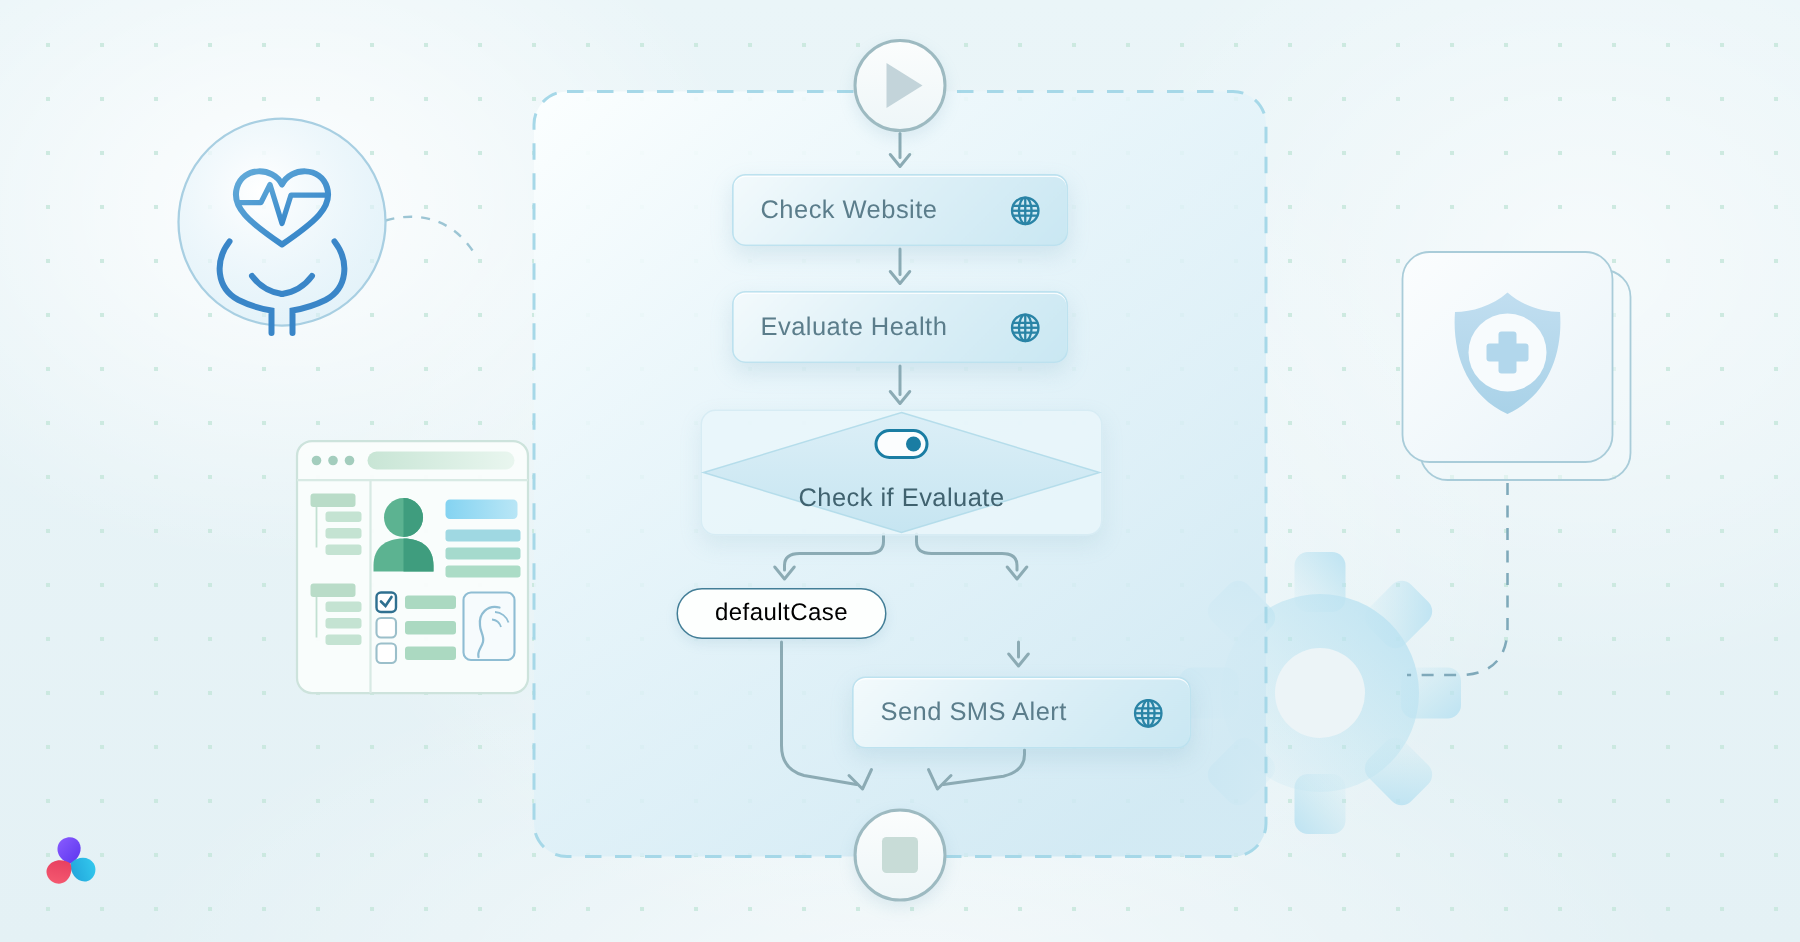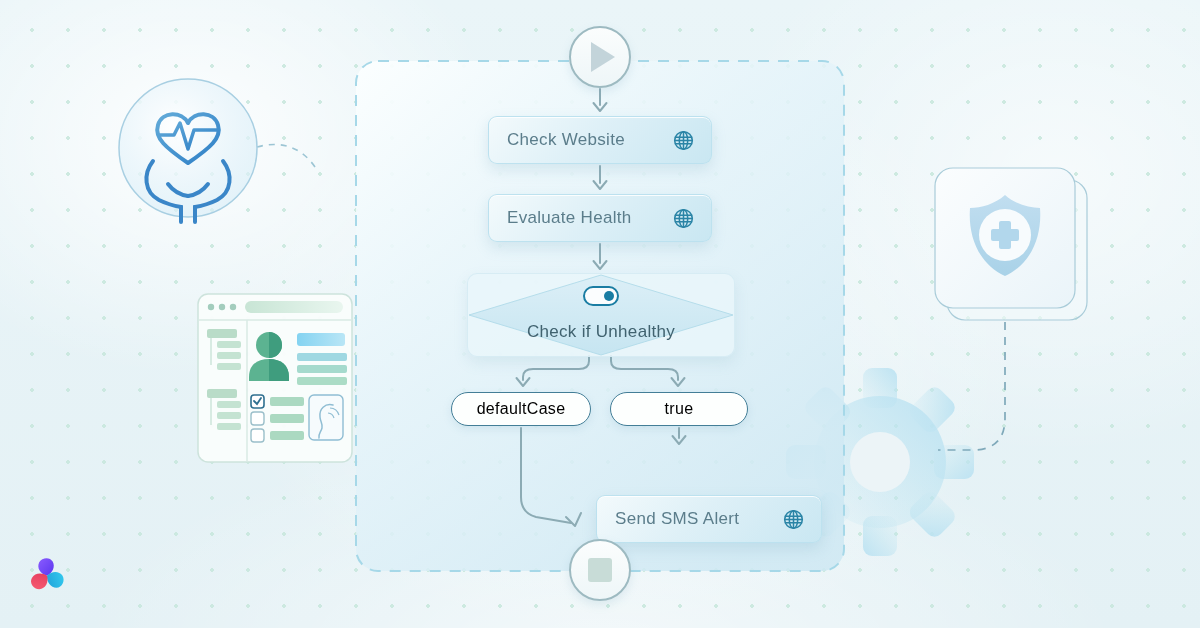--- a/index.html
+++ b/index.html
@@ -269,31 +269,28 @@
         <linearGradient id="diam" x1="0" y1="0" x2="0" y2="1">
           <stop offset="0%" stop-color="#dceff7"></stop>
             <stop offset="100%" stop-color="#c6e5f1"></stop>
         </linearGradient>
       </defs>
       <polygon points="133,1 265,41 133,81 1,41" fill="url(#diam)" stroke="rgba(176,218,233,.9)" stroke-width="1"></polygon>
     </svg>
     <div class="toggle">
         <div class="knob"></div>
       </div>
-    <div class="decision-label">Check if Unhealthy</div>
+    <div class="decision-label">Check if Evaluate</div>
   </div>
 
   <div class="pill" style="left:451px;top:392px;width:140px;">
     <span>defaultCase</span>
   </div>
-  <div class="pill" style="left:610px;top:392px;width:138px;">
-    <span>true</span>
-  </div>
-
-  <div class="task" style="left:596px;top:451px;width:226px;margin-top:44px;">
+
+  <div class="task" style="left:568px;top:451px;width:226px;">
     <span class="task-label">Send SMS Alert</span>
     <svg width="23" height="23" viewBox="0 0 24 24" fill="none" stroke="#2a84a6" stroke-width="1.6">
       <circle cx="12" cy="12" r="9.2"></circle>
         <ellipse cx="12" cy="12" rx="4.4" ry="9.2"></ellipse>
       <line x1="12" y1="2.8" x2="12" y2="21.2"></line>
       <line x1="3" y1="8.6" x2="21" y2="8.6"></line>
         <line x1="2.8" y1="12" x2="21.2" y2="12"></line>
       <line x1="3" y1="15.4" x2="21" y2="15.4"></line>
     </svg>
   </div>

